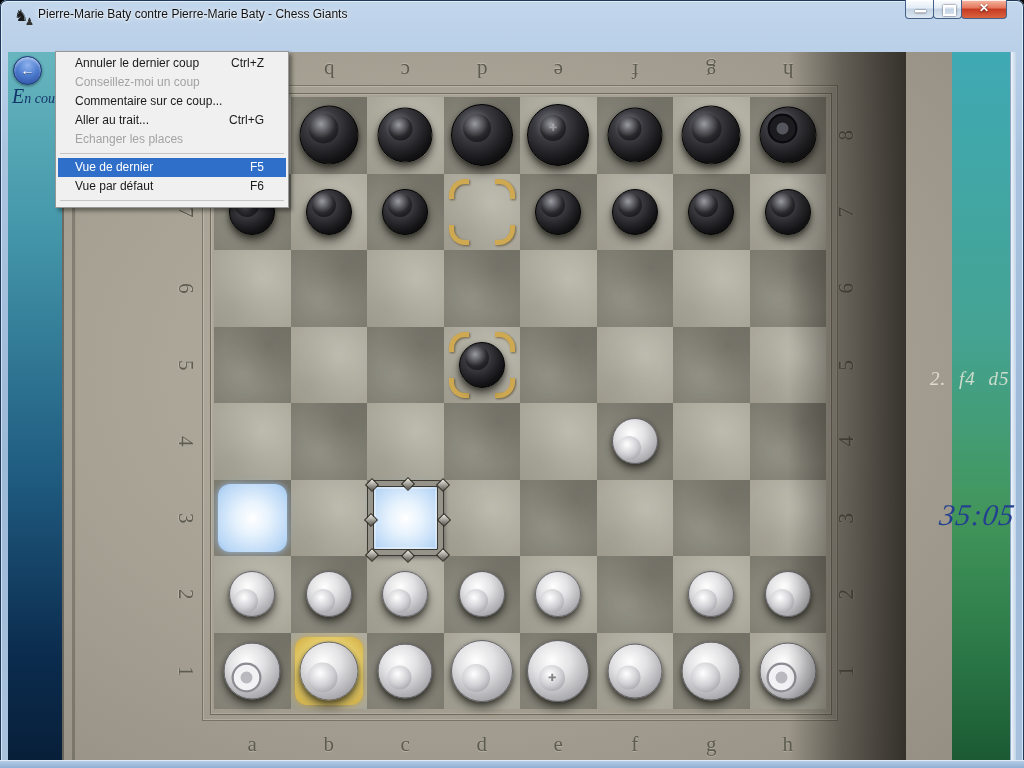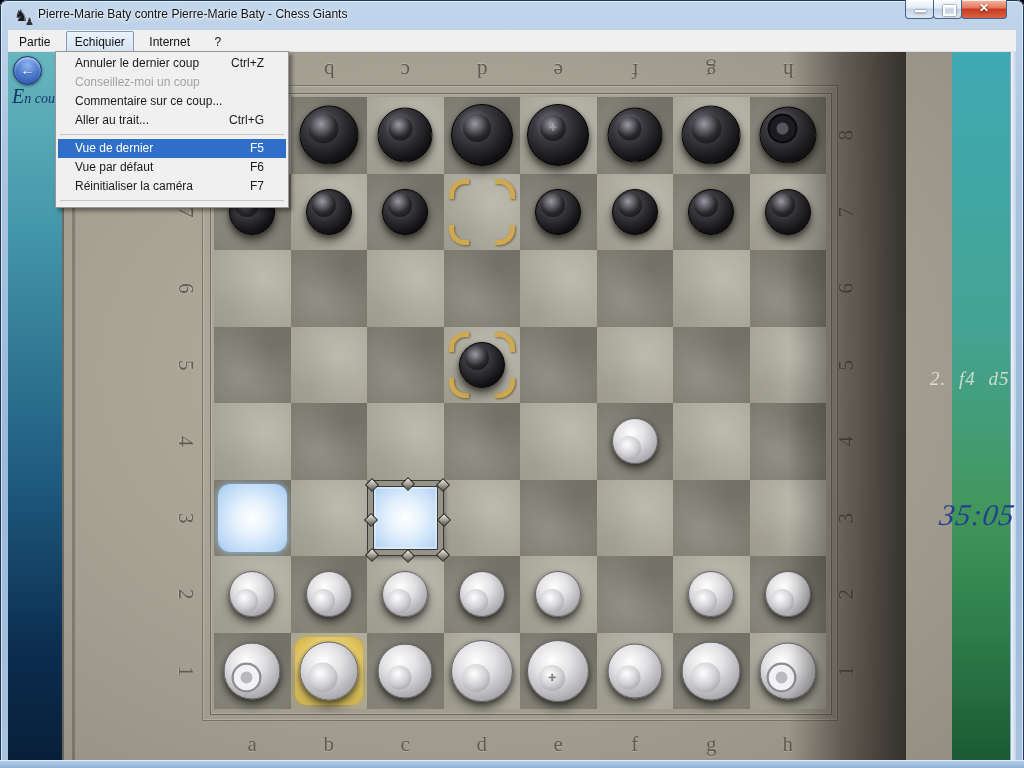--- a/index.html
+++ b/index.html
@@ -139,26 +139,20 @@
   <div class="win-btn" id="btn-min">
       <div class="glyph"></div>
     </div>
   <div class="win-btn" id="btn-max">
       <div class="glyph"></div>
     </div>
   <div class="win-btn" id="btn-close">
       <div class="glyph">✕</div>
     </div>
 
-  <div id="menubar">
-    <span class="mb-item">Partie</span>
-    <span class="mb-item active">Echiquier</span>
-    <span class="mb-item">Internet</span>
-    <span class="mb-item">?</span>
-  </div>
 
   <div id="client">
     <div id="table"></div>
     <div id="table-seam"></div>
     <div class="board-frame-outer"></div>
     <div class="board-frame-inner"></div>
     <div id="board">
         <div class="square light" style="left: 0px; top: 0px;"></div>
         <div class="square dark" style="left: 76.5px; top: 0px;"></div>
         <div class="square light" style="left: 153px; top: 0px;"></div>
@@ -406,29 +400,29 @@
         <span class="mi-short"></span>
       </div>
       <div class="menu-item">
         <span class="mi-label">Commentaire sur ce coup...</span>
         <span class="mi-short"></span>
       </div>
       <div class="menu-item">
         <span class="mi-label">Aller au trait...</span>
         <span class="mi-short">Ctrl+G</span>
       </div>
+      <div class="menu-item disabled">
+        <span class="mi-label">Echanger les places</span>
+        <span class="mi-short"></span>
+      </div>
       <div class="menu-sep"></div>
       <div class="menu-item hl" style="background: rgb(47, 111, 201);">
         <span class="mi-label">Vue de dernier</span>
         <span class="mi-short">F5</span>
       </div>
       <div class="menu-item">
         <span class="mi-label">Vue par défaut</span>
         <span class="mi-short">F6</span>
       </div>
-      <div class="menu-item">
-        <span class="mi-label">Réinitialiser la caméra</span>
-        <span class="mi-short">F7</span>
-      </div>
       <div class="menu-sep"></div>
     </div>
   <div id="bottom-border"></div>
 </div>
 
 </body></html>

